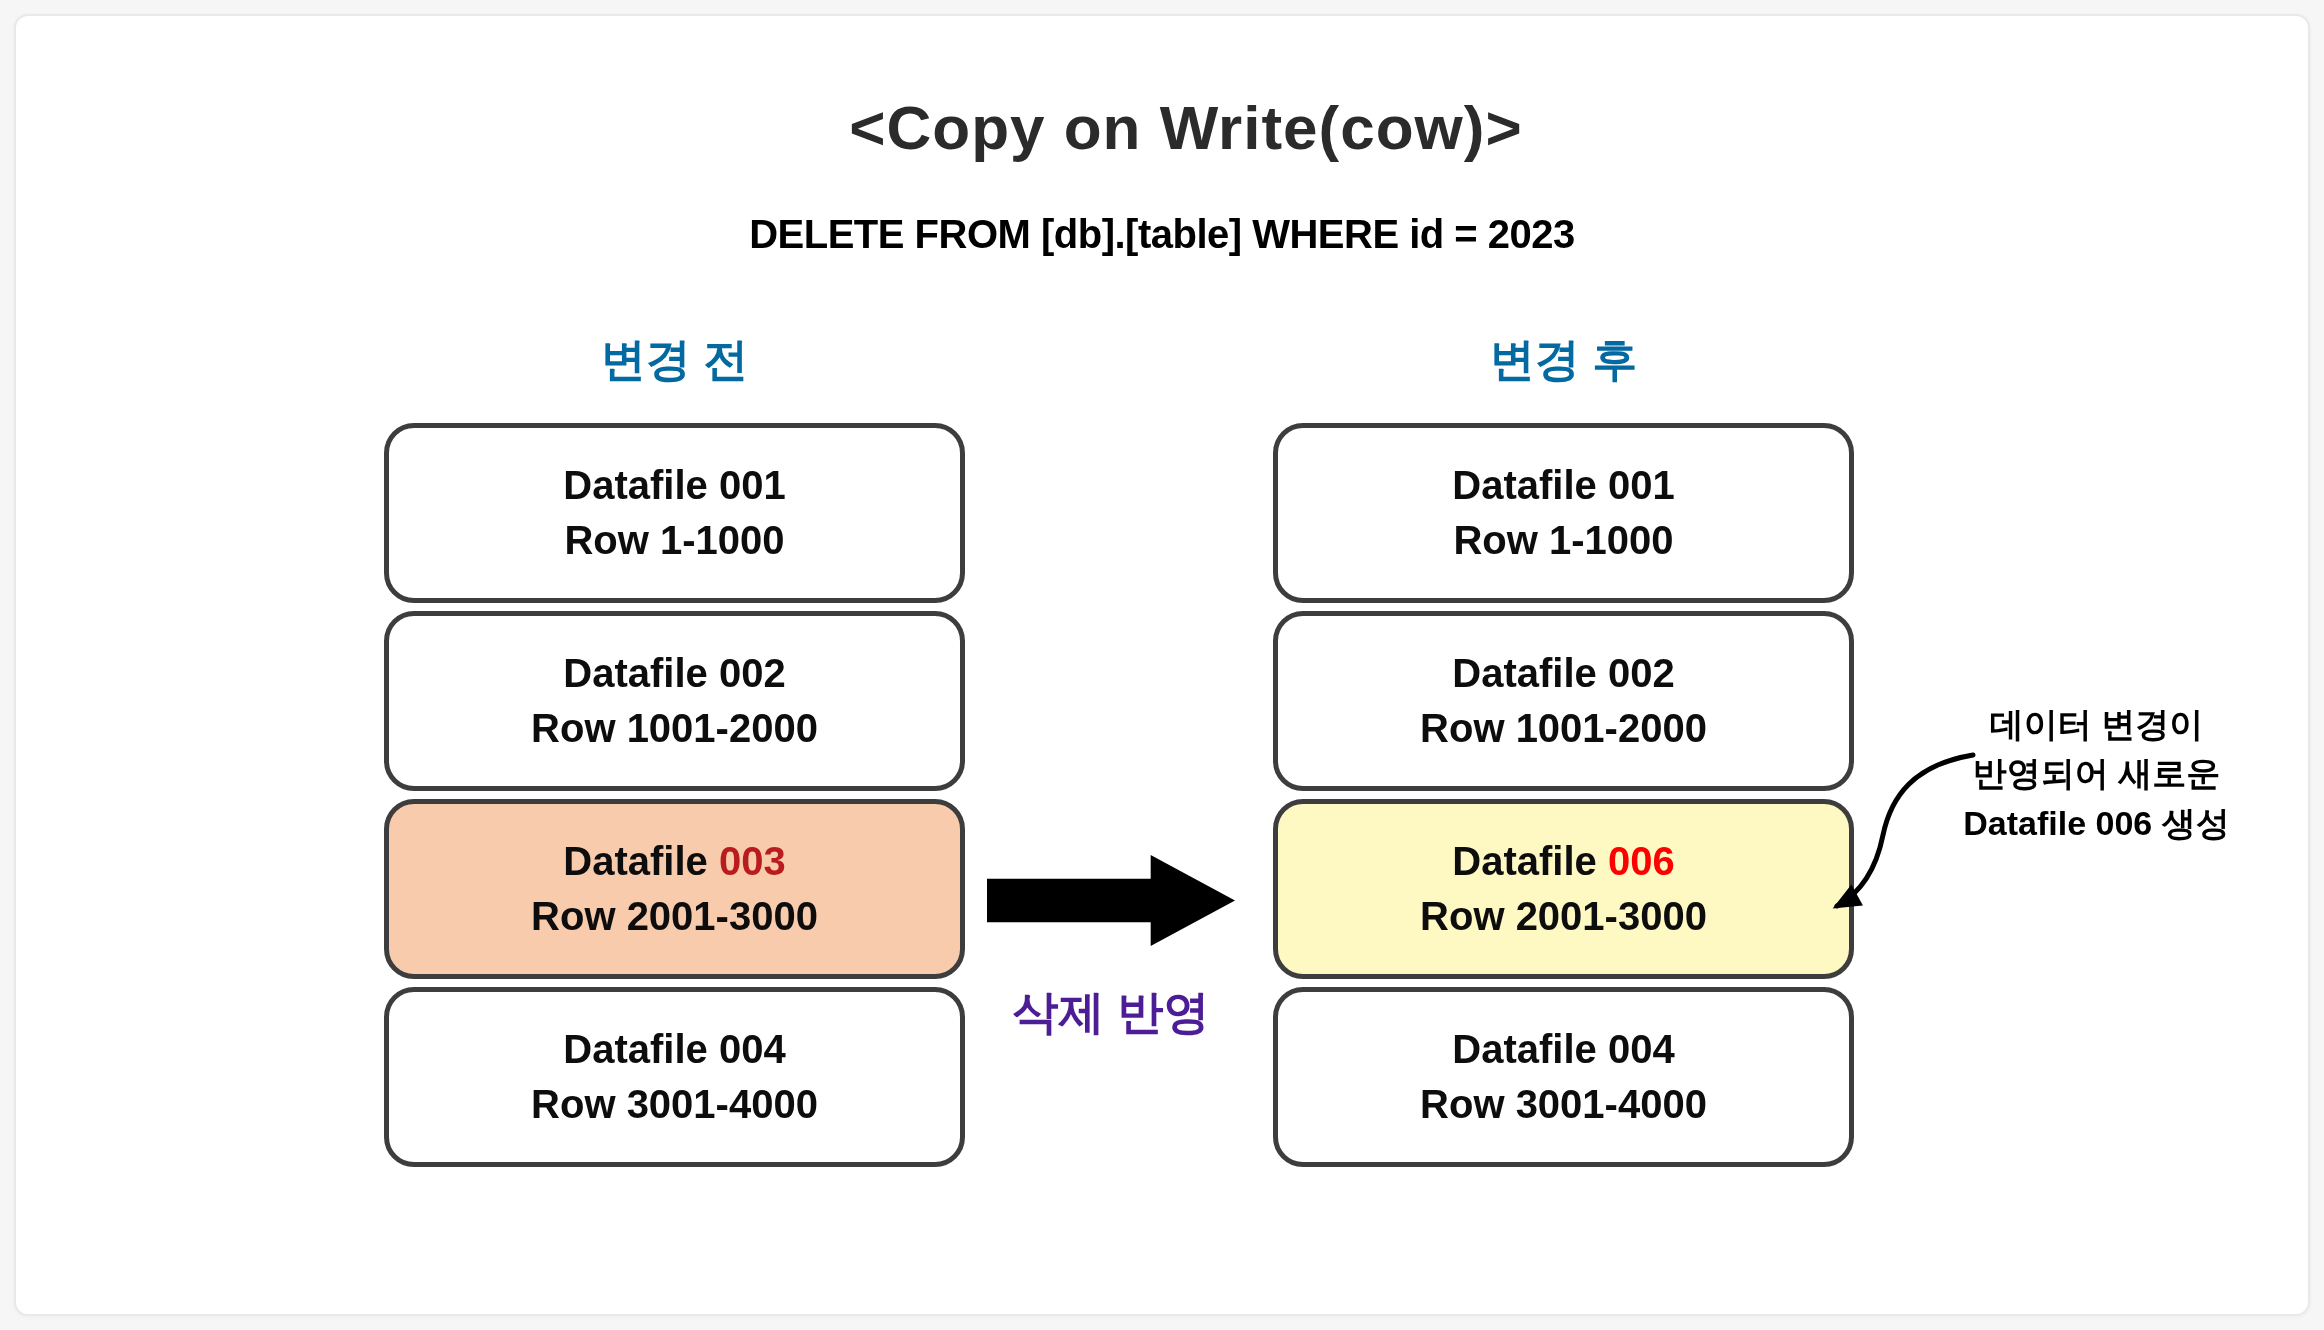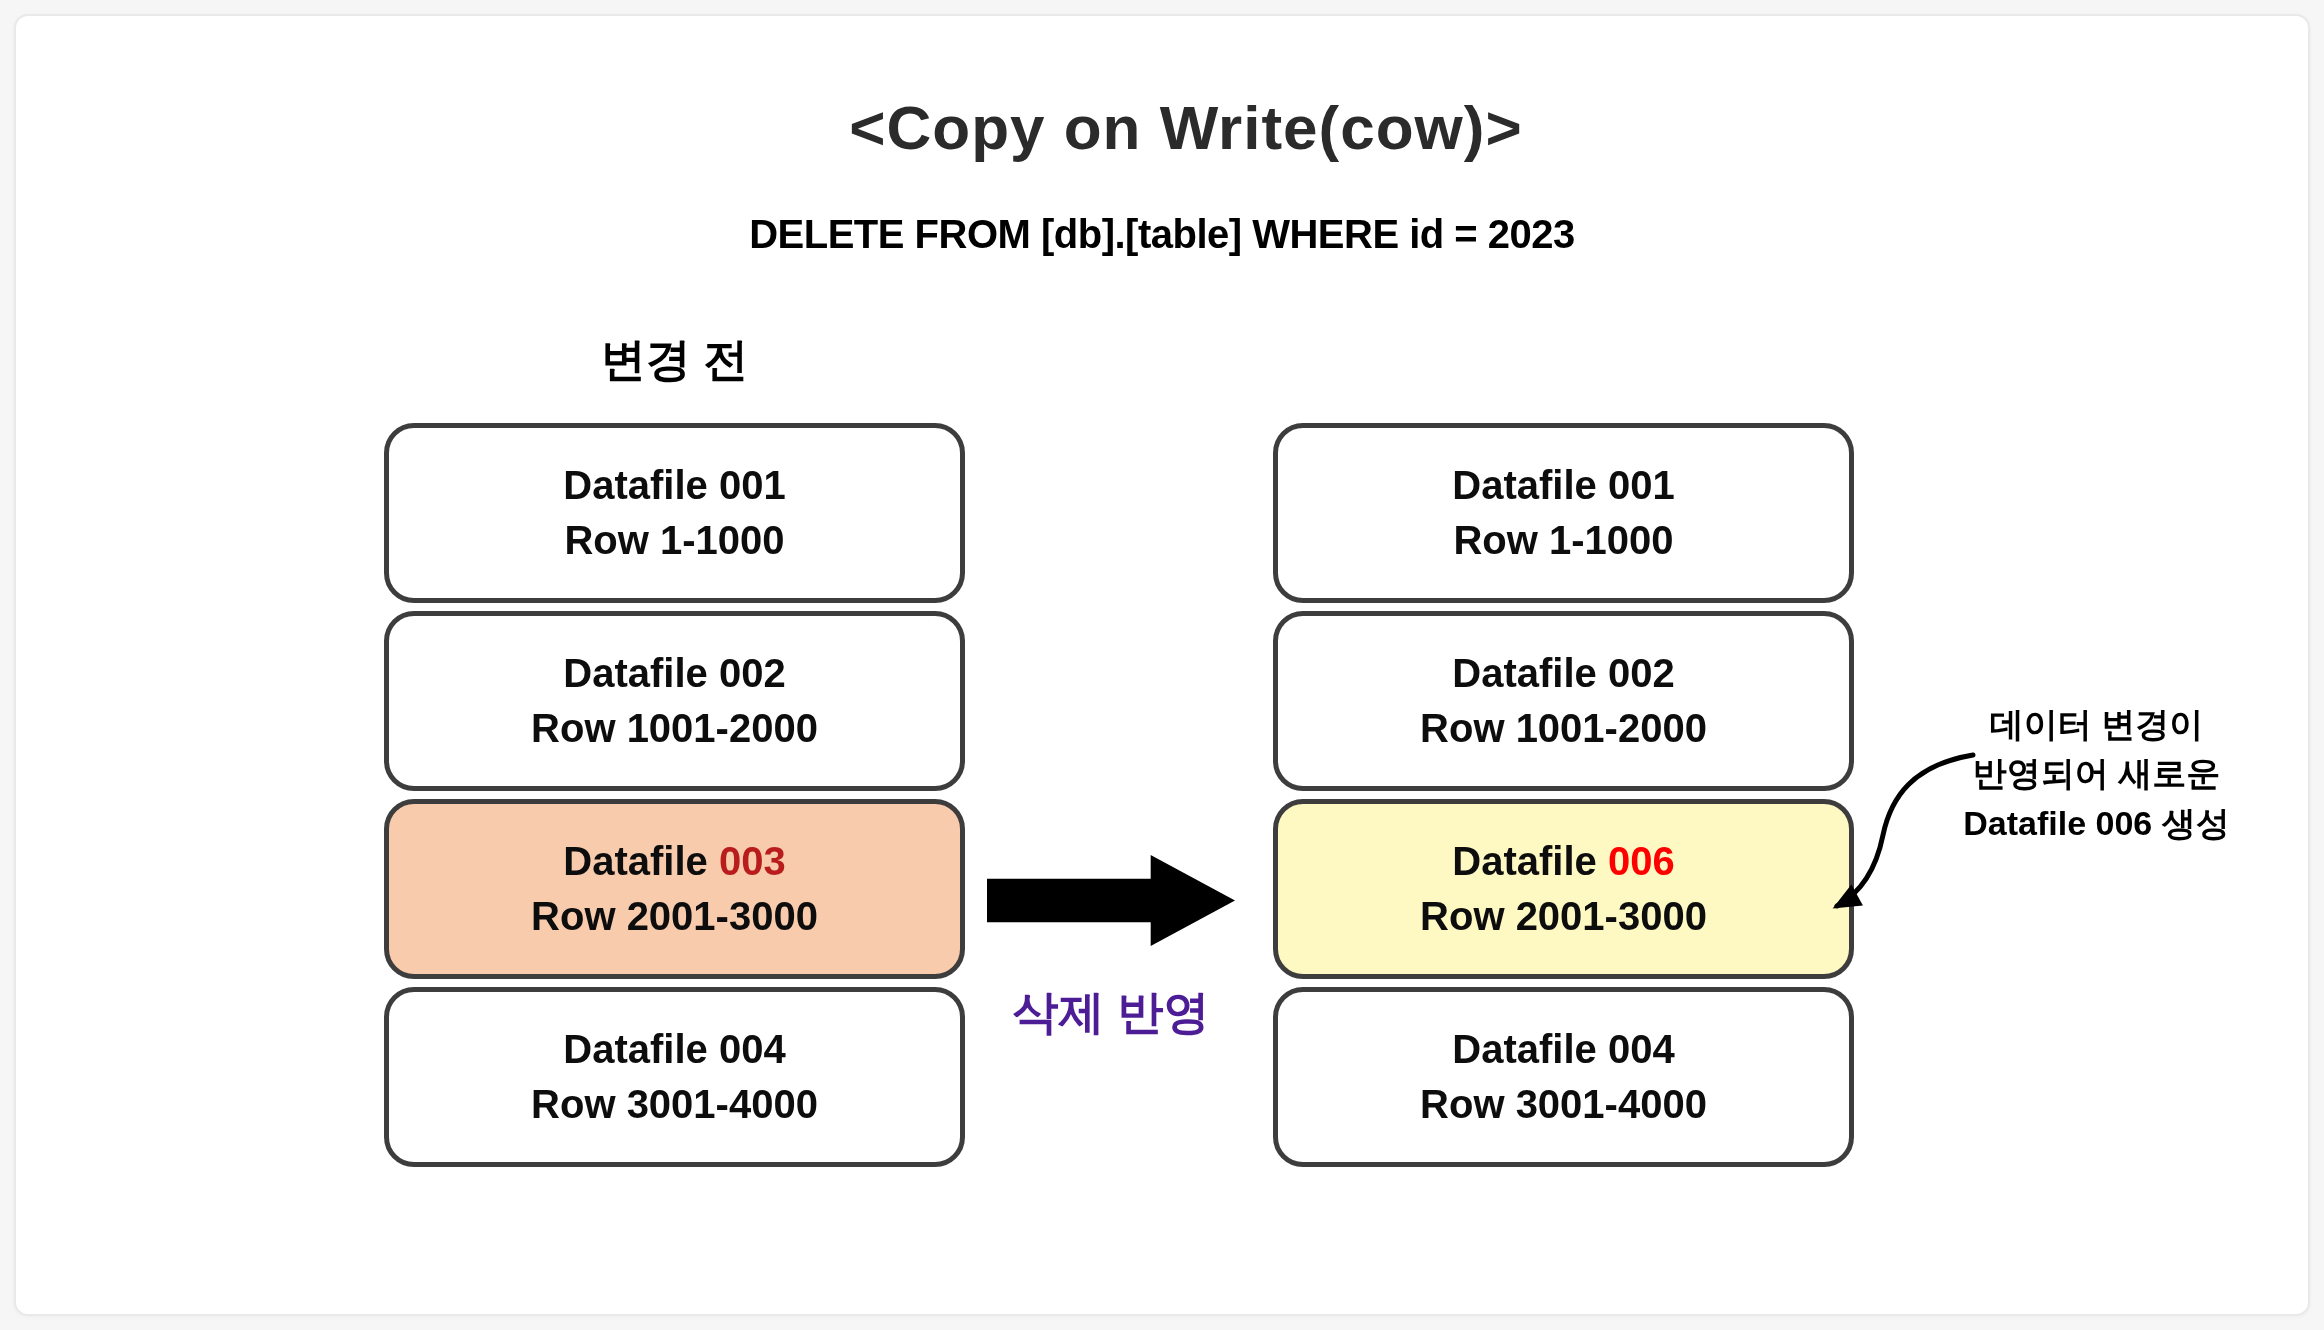--- a/index.html
+++ b/index.html
@@ -41,21 +41,21 @@
     position:absolute; left:0; right:0; top:212px;
     text-align:center;
     font-size:40px; font-weight:bold;
     color:#000000;
     letter-spacing:-0.5px;
   }
 
   .col-header {
     position:absolute; top:330px; width:581px;
     text-align:center;
-    font-size:45px; font-weight:bold; color:#000000;
+    font-size:45px; font-weight:bold; color:#0369a1;
   }
   .col-header.left  { left:384px; }
   .col-header.right { left:1273px; }
 
   .column { position:absolute; top:423px; width:581px; }
   .column.left  { left:384px; }
   .column.right { left:1273px; }
 
   .box {
     width:581px; height:180px;
@@ -104,20 +104,21 @@
 <div class="stage">
   <div class="card"></div>
 
   <div class="title">
     <span class="title-inner" data-text="&lt;Copy on Write(cow)&gt;">&lt;Copy on Write(cow)&gt;</span>
   </div>
 
   <div class="query">DELETE FROM [db].[table] WHERE id = 2023</div>
 
   <div class="col-header left">변경 전</div>
+  <div class="col-header right">변경 후</div>
 
   <div class="column left">
     <div class="box">
       <div>
         <span>Datafile</span>
         <span class="filenum">001</span>
       </div>
       <div>Row 1-1000</div>
     </div>
     <div class="box">

